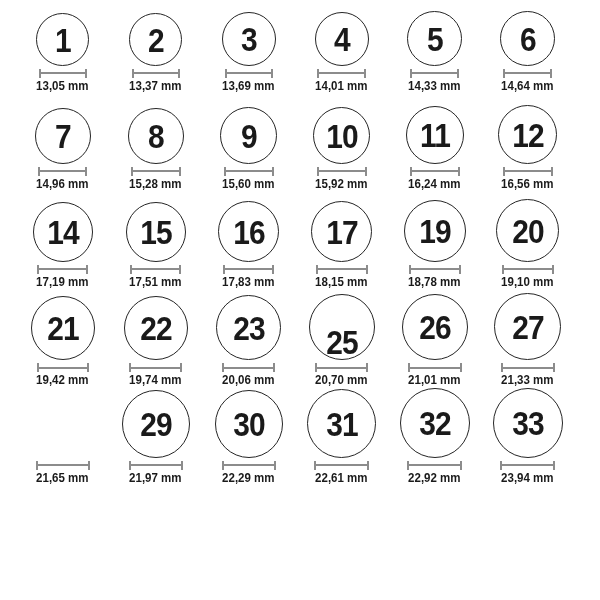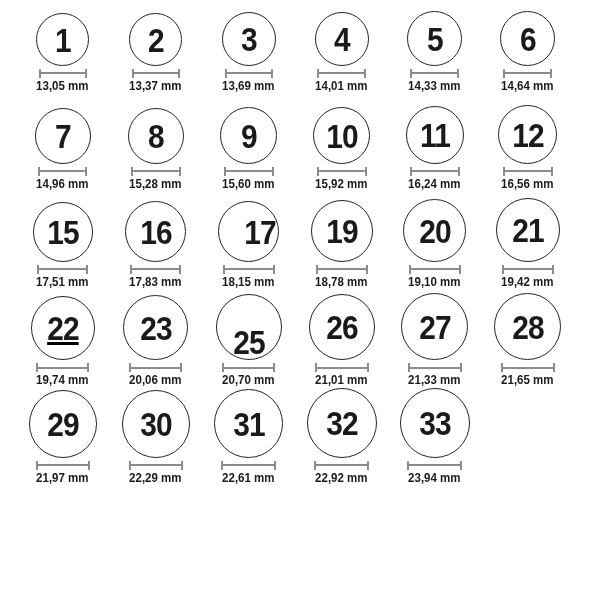--- a/index.html
+++ b/index.html
@@ -172,39 +172,46 @@
 
   <div class="cell">
     <div class="circle" style="width: 59px; height: 59px; text-align: right;">
       <span class="num">12</span>
     </div>
     <div class="measure" style="width: 50px;"></div>
     <span class="mm">16,56 mm</span>
   </div>
 
 
+  <div class="cell">
+    <div class="circle" style="width: 60px; height: 60px;">
+      <span class="num">14</span>
+    </div>
+    <div class="measure" style="width: 51px;"></div>
+    <span class="mm">17,19 mm</span>
+  </div>
 
   <div class="cell">
     <div class="circle" style="width: 60px; height: 60px;">
       <span class="num">15</span>
     </div>
     <div class="measure" style="width: 51px;"></div>
     <span class="mm">17,51 mm</span>
   </div>
 
   <div class="cell">
     <div class="circle" style="width: 61px; height: 61px;">
       <span class="num">16</span>
     </div>
     <div class="measure" style="width: 51px;"></div>
     <span class="mm">17,83 mm</span>
   </div>
 
   <div class="cell">
-    <div class="circle" style="width: 61px; height: 61px; justify-content: flex-end;">
+    <div class="circle" style="width: 61px; height: 61px;">
       <span class="num">17</span>
     </div>
     <div class="measure" style="width: 52px;"></div>
     <span class="mm">18,15 mm</span>
   </div>
 
 
   <div class="cell">
     <div class="circle" style="width: 62px; height: 62px; justify-content: center;">
       <span class="num">19</span>
@@ -223,21 +230,21 @@
 
   <div class="cell">
     <div class="circle" style="width: 64px; height: 64px;">
       <span class="num">21</span>
     </div>
     <div class="measure" style="width: 52px;"></div>
     <span class="mm">19,42 mm</span>
   </div>
 
   <div class="cell">
-    <div class="circle" style="width: 64px; height: 64px; text-decoration: underline;">
+    <div class="circle" style="width: 64px; height: 64px;">
       <span class="num">22</span>
     </div>
     <div class="measure" style="width: 53px;"></div>
     <span class="mm">19,74 mm</span>
   </div>
 
   <div class="cell">
     <div class="circle" style="width: 65px; height: 65px;">
       <span class="num">23</span>
     </div>
@@ -264,23 +271,20 @@
 
   <div class="cell">
     <div class="circle" style="width: 67px; height: 67px;">
       <span class="num">27</span>
     </div>
     <div class="measure" style="width: 54px;"></div>
     <span class="mm">21,33 mm</span>
   </div>
 
   <div class="cell">
-    <div class="circle" style="width: 67px; height: 67px;">
-      <span class="num">28</span>
-    </div>
     <div class="measure" style="width: 54px;"></div>
     <span class="mm">21,65 mm</span>
   </div>
 
   <div class="cell">
     <div class="circle" style="width: 68px; height: 68px; justify-content: center;">
       <span class="num">29</span>
     </div>
     <div class="measure" style="width: 54px;"></div>
     <span class="mm">21,97 mm</span>

